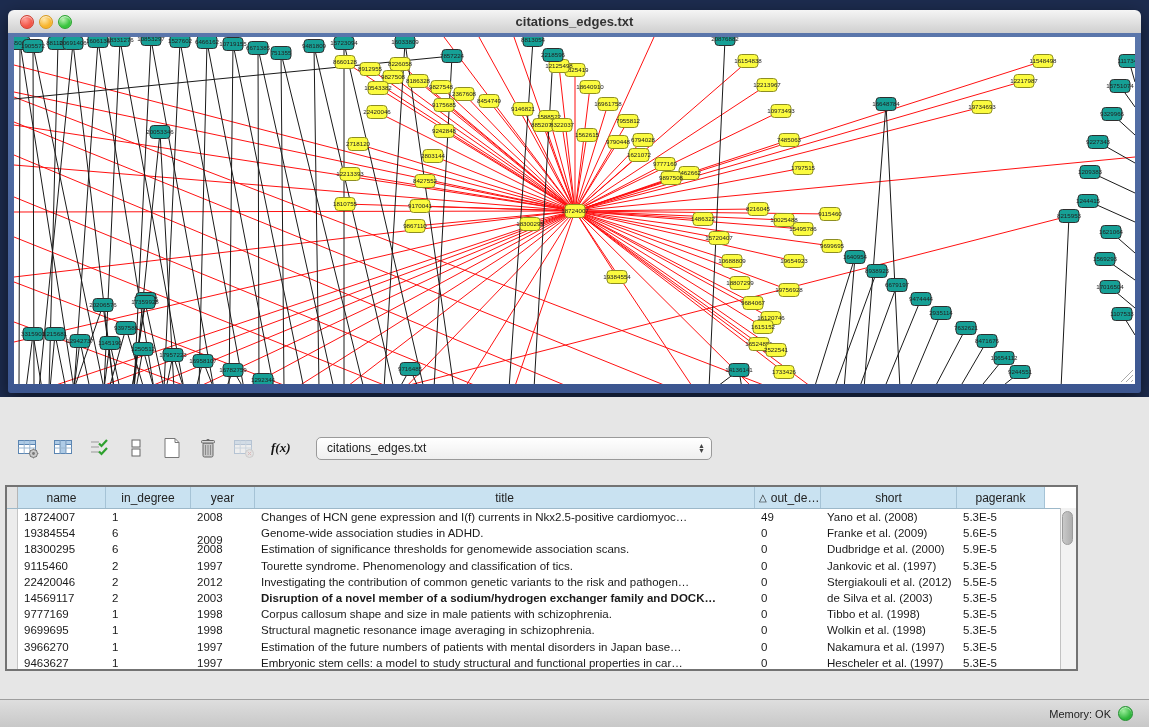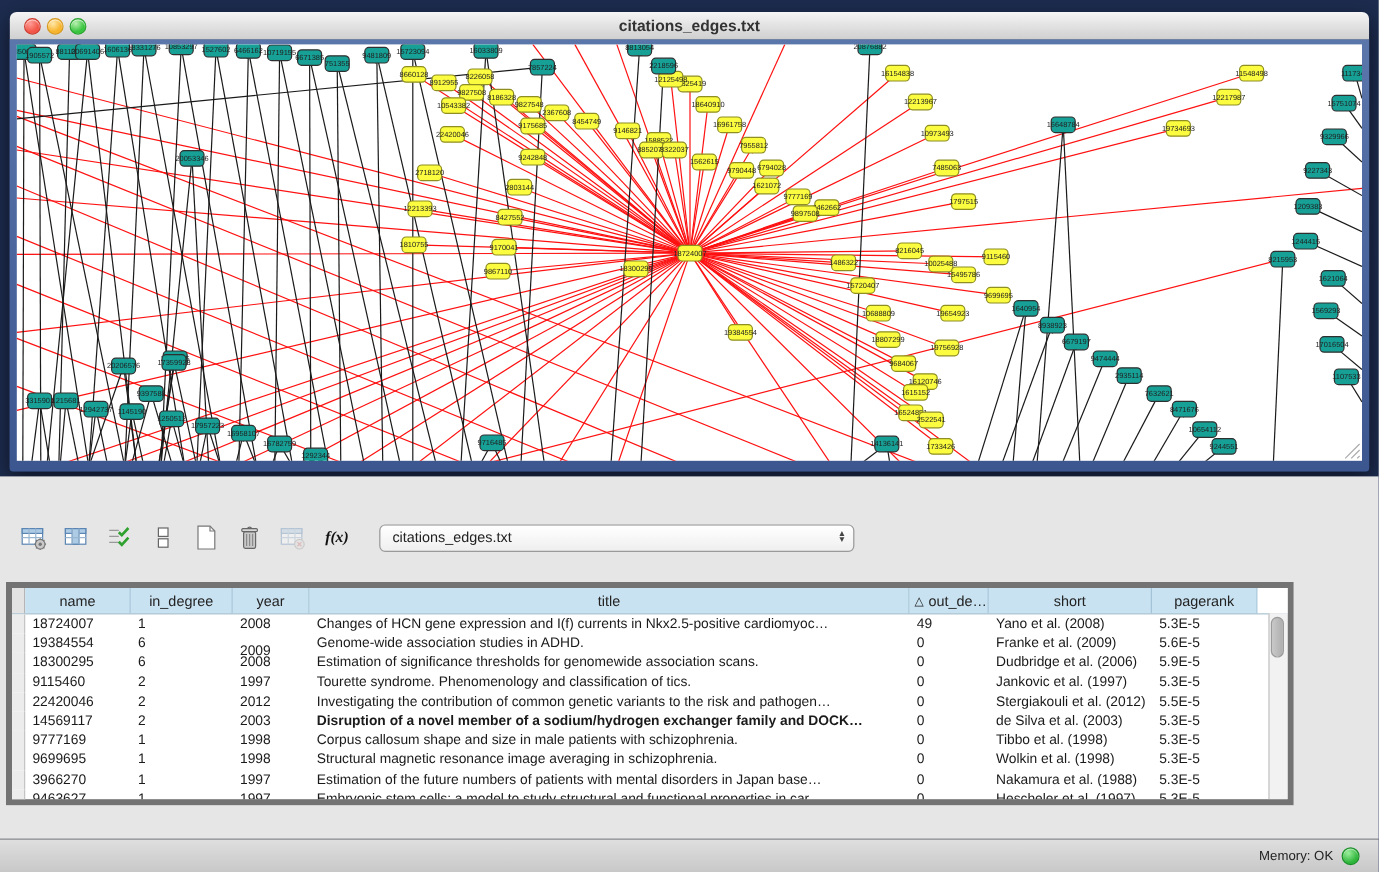--- a/index.html
+++ b/index.html
@@ -23,21 +23,21 @@
   .float-ic{position:relative;width:15px;height:15px;}
   .float-ic .sq1{position:absolute;left:0;bottom:0;width:8px;height:8px;border:1.5px solid #445;background:#cfd3da;}
   .float-ic .sq2{position:absolute;right:0;top:0;width:8px;height:8px;border:1.5px solid #8a7a30;background:#efe9c8;}
   .close-x{font-size:15px;font-weight:bold;color:#222;line-height:15px;cursor:default;}
   .toolbar{position:absolute;left:14px;top:36px;height:30px;display:flex;align-items:center;gap:9px;}
   .tbtn{width:27px;height:26px;display:flex;align-items:center;justify-content:center;background:transparent;border:none;padding:0;}
   .combo{display:flex;align-items:center;margin-left:14px;width:396px;height:23px;background:linear-gradient(#ffffff,#efefef);border:1px solid #9a9a9a;border-radius:5px;font-size:12px;color:#222;padding:0 6px;box-sizing:border-box;}
   .combo .val{flex:1;padding-left:4px;}
   .combo .arrows{display:flex;flex-direction:column;align-items:center;line-height:5px;font-size:7px;color:#444;}
   
-  .tbl{position:absolute;left:5px;top:88px;width:1073px;height:186px;background:#fff;border:5px solid #737373;box-sizing:border-box;overflow:hidden;}
+  .tbl{position:absolute;left:5px;top:88px;width:1073px;height:186px;background:#fff;border:2px solid #737373;box-sizing:border-box;overflow:hidden;}
   .tbl-head{display:flex;height:21px;background:#fff;border-bottom:1px solid #9cb8c9;}
   .hcell{background:#c9e2f1;border-right:1px solid #a5c3d6;display:flex;align-items:center;justify-content:center;font-size:12px;color:#222;box-sizing:border-box;overflow:hidden;white-space:nowrap;}
   .hcell.sorted{justify-content:flex-start;padding-left:4px;gap:4px;}
   .hgut{width:10px;background:#e3e3e3;border-right:1px solid #b5b5b5;}
   .tbl-rows{position:relative;}
   .trow{display:flex;height:16.2px;align-items:center;font-size:11.5px;color:#1a1a1a;}
   .tcell{padding-left:6px;box-sizing:border-box;overflow:hidden;white-space:nowrap;}
   .rgut{width:10px;align-self:stretch;background:#ececec;border-right:1px solid #c5c5c5;}
   .vsb{position:absolute;right:0;top:21px;bottom:0;width:15px;background:#f2f2f2;border-left:1px solid #c2c2c2;}
   .vsb .thumb{margin:3px 1px;width:11px;height:34px;border-radius:6px;background:linear-gradient(90deg,#c9c9c9,#aeaeae);border:1px solid #9b9b9b;box-sizing:border-box;}
@@ -859,21 +859,21 @@
             <div class="tcell" style="width: 136px;">Franke et al. (2009)</div>
             <div class="tcell" style="width: 88px;">5.6E-5</div>
           </div>
           <div class="trow">
             <div class="rgut"></div>
             <div class="tcell" style="width: 88px;">18300295</div>
             <div class="tcell" style="width: 85px;">6</div>
             <div class="tcell" style="width: 64px;">2008</div>
             <div class="tcell" style="width: 500px;">Estimation of significance thresholds for genomewide association scans.</div>
             <div class="tcell" style="width: 66px;">0</div>
-            <div class="tcell" style="width: 136px;">Dudbridge et al. (2006)</div>
+            <div class="tcell" style="width: 136px;">Dudbridge et al. (2000)</div>
             <div class="tcell" style="width: 88px;">5.9E-5</div>
           </div>
           <div class="trow">
             <div class="rgut"></div>
             <div class="tcell" style="width: 88px;">9115460</div>
             <div class="tcell" style="width: 85px;">2</div>
             <div class="tcell" style="width: 64px;">1997</div>
             <div class="tcell" style="width: 500px;">Tourette syndrome. Phenomenology and classification of tics.</div>
             <div class="tcell" style="width: 66px;">0</div>
             <div class="tcell" style="width: 136px;">Jankovic et al. (1997)</div>
@@ -919,21 +919,21 @@
             <div class="tcell" style="width: 136px;">Wolkin et al. (1998)</div>
             <div class="tcell" style="width: 88px;">5.3E-5</div>
           </div>
           <div class="trow">
             <div class="rgut"></div>
             <div class="tcell" style="width: 88px;">3966270</div>
             <div class="tcell" style="width: 85px;">1</div>
             <div class="tcell" style="width: 64px;">1997</div>
             <div class="tcell" style="width: 500px;">Estimation of the future numbers of patients with mental disorders in Japan base…</div>
             <div class="tcell" style="width: 66px;">0</div>
-            <div class="tcell" style="width: 136px;">Nakamura et al. (1988)</div>
+            <div class="tcell" style="width: 136px;">Nakamura et al. (1997)</div>
             <div class="tcell" style="width: 88px;">5.3E-5</div>
           </div>
           <div class="trow">
             <div class="rgut"></div>
             <div class="tcell" style="width: 88px;">9463627</div>
             <div class="tcell" style="width: 85px;">1</div>
             <div class="tcell" style="width: 64px;">1997</div>
             <div class="tcell" style="width: 500px;">Embryonic stem cells: a model to study structural and functional properties in car…</div>
             <div class="tcell" style="width: 66px;">0</div>
             <div class="tcell" style="width: 136px;">Hescheler et al. (1997)</div>

